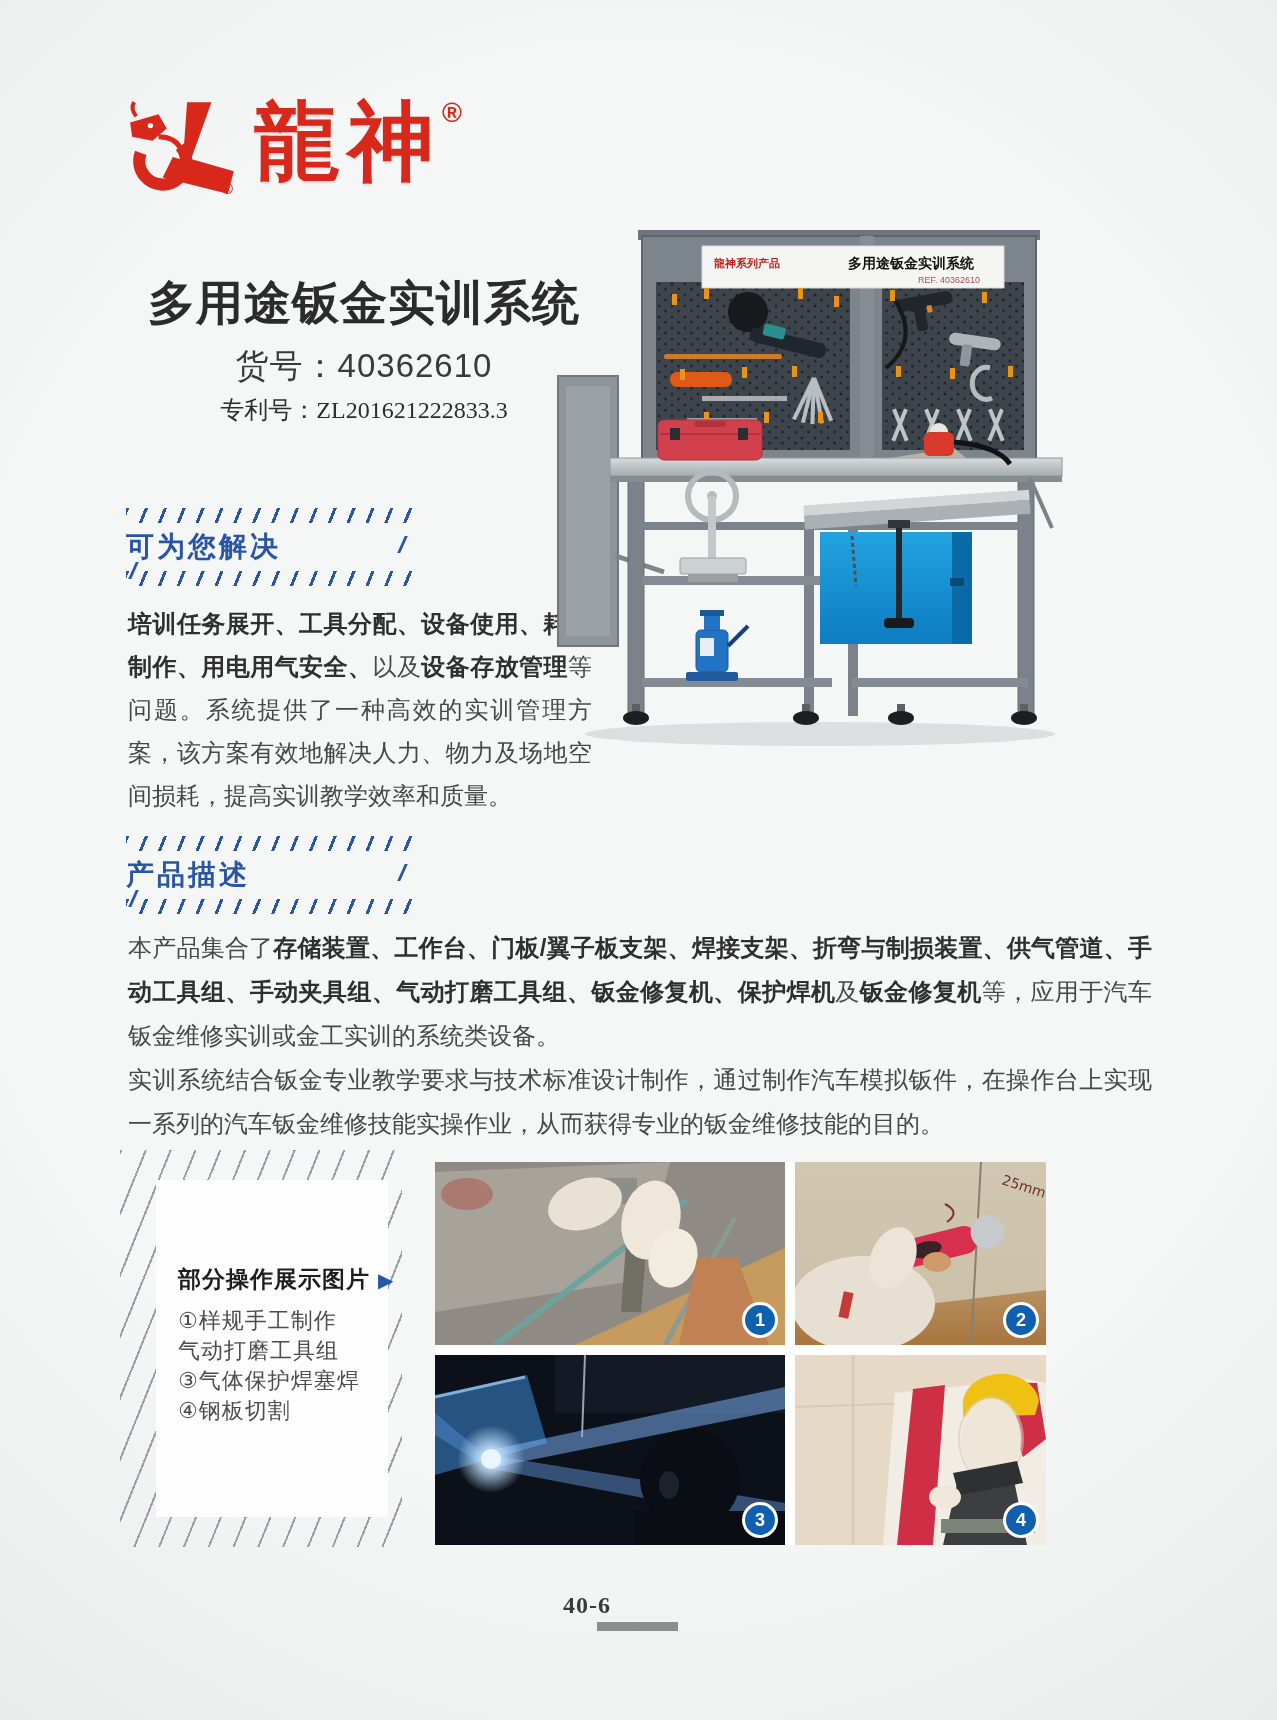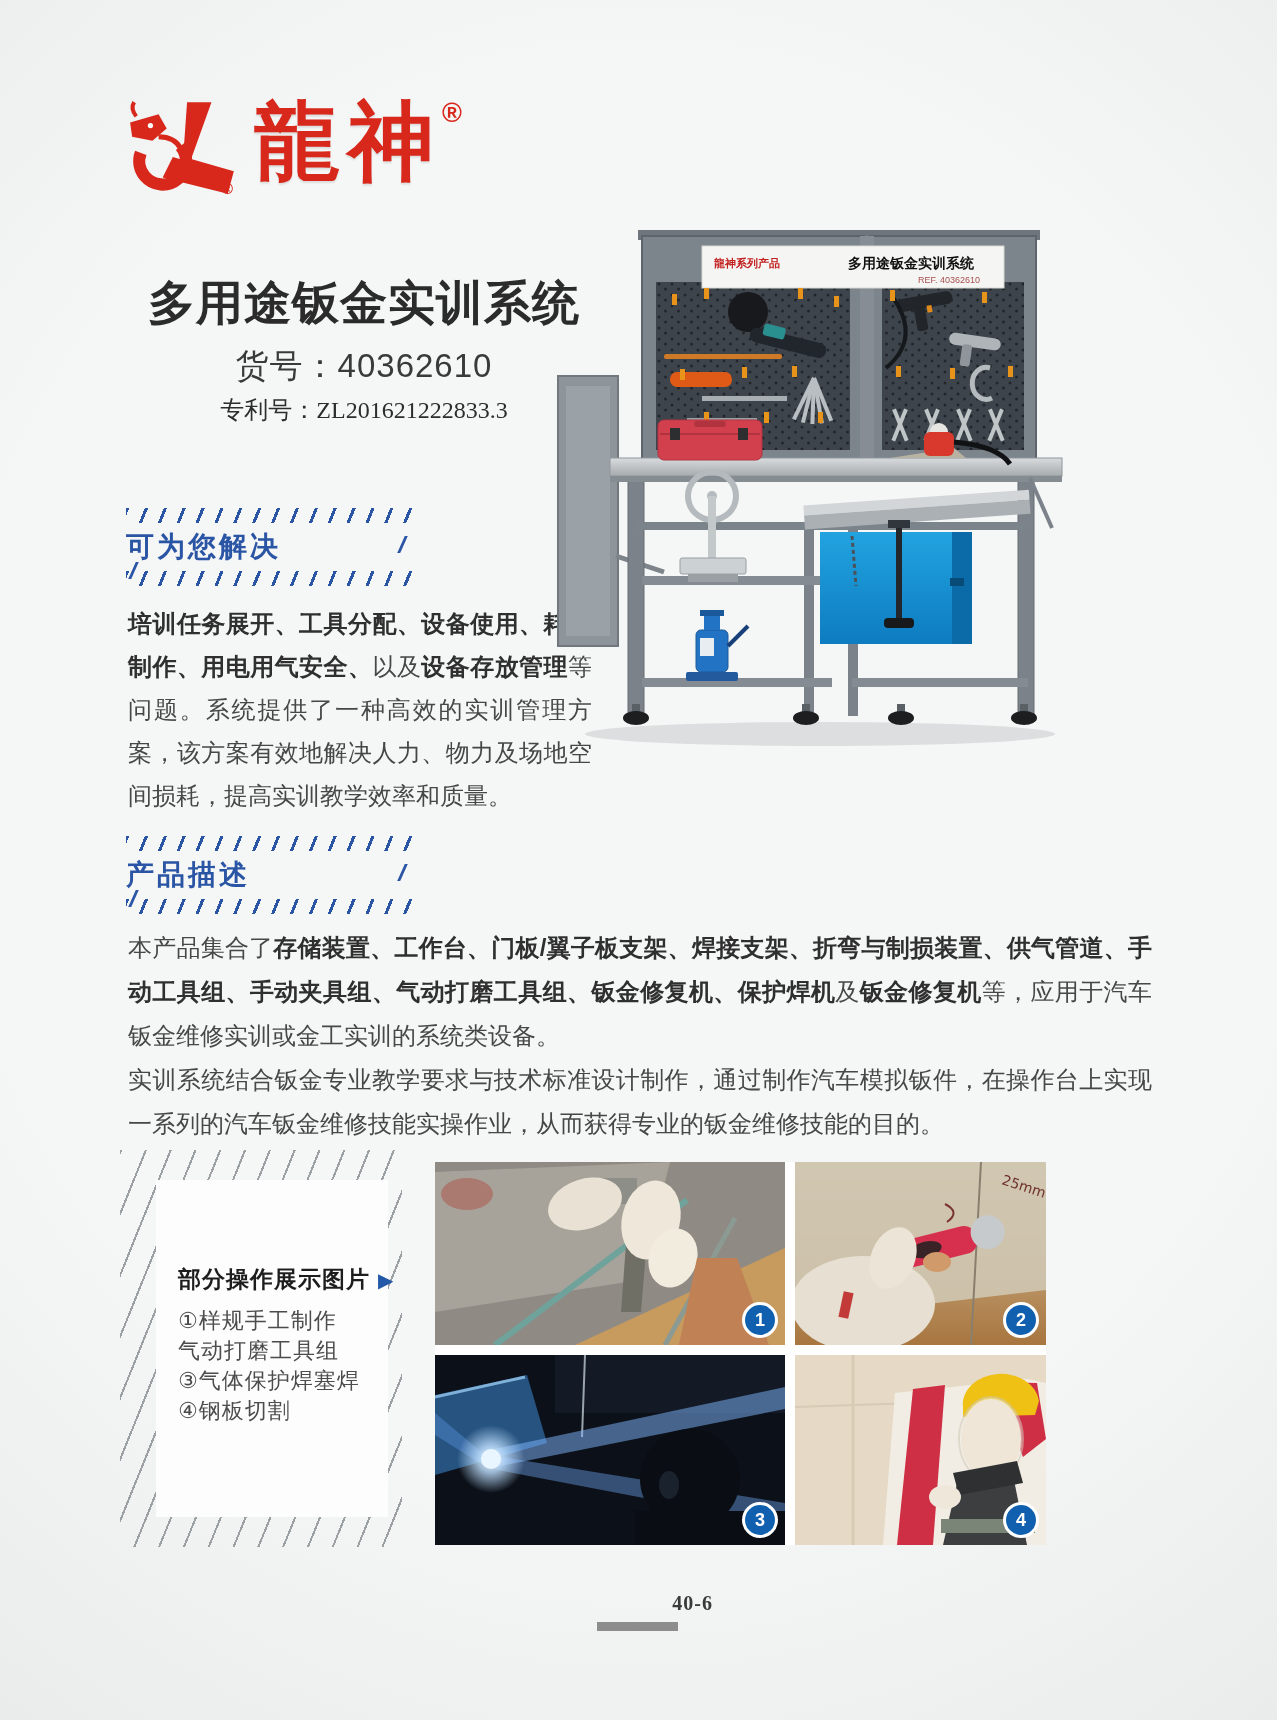--- a/index.html
+++ b/index.html
@@ -61,23 +61,23 @@
   .photo svg{display:block;width:100%;height:100%;}
   .photo.p1{left:435px;top:1162px;width:350px;height:183px;}
   .photo.p2{left:795px;top:1162px;width:251px;height:183px;}
   .photo.p3{left:435px;top:1355px;width:350px;height:190px;}
   .photo.p4{left:795px;top:1355px;width:251px;height:190px;}
   .badge{position:absolute;right:7px;bottom:7px;width:30px;height:30px;border-radius:50%;
          background:#1160af;border:3px solid #fff;color:#fff;font-size:18px;font-weight:700;
          display:flex;align-items:center;justify-content:center;}
 
   
-  .page-number{position:absolute;left:563px;top:1592px;width:150px;text-align:right;
+  .page-number{position:absolute;left:563px;top:1592px;width:150px;text-align:left;
                font-family:"Liberation Serif","DejaVu Serif",serif;
-               font-size:20px;font-weight:700;color:#3a3a3a;letter-spacing:1px;}
+               font-size:24px;font-weight:700;color:#3a3a3a;letter-spacing:1px;}
   .page-bar{position:absolute;left:597px;top:1622px;width:81px;height:9px;background:#8d8d8d;}
 </style>
 </head>
 <body>
 
 <div class="page">
 
   <div class="logo">
     <svg viewBox="0 0 118 112">
       <circle cx="38" cy="64" r="23" fill="none" stroke="#d8281c" stroke-width="12" stroke-dasharray="96 50" transform="rotate(-40 38 64)"></circle>

